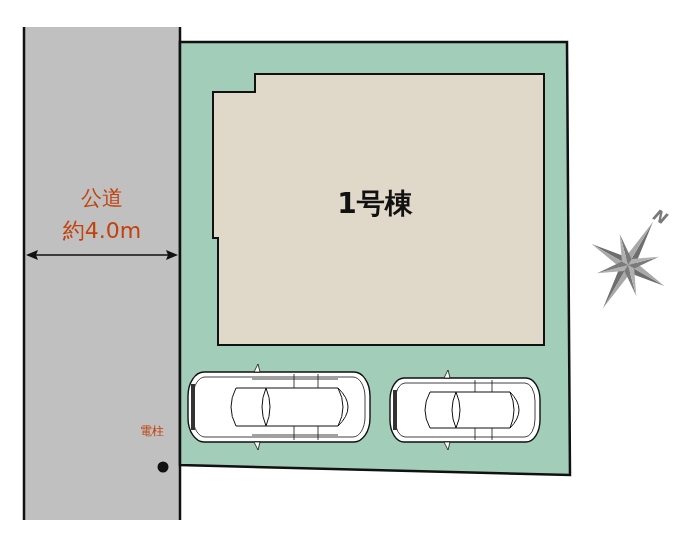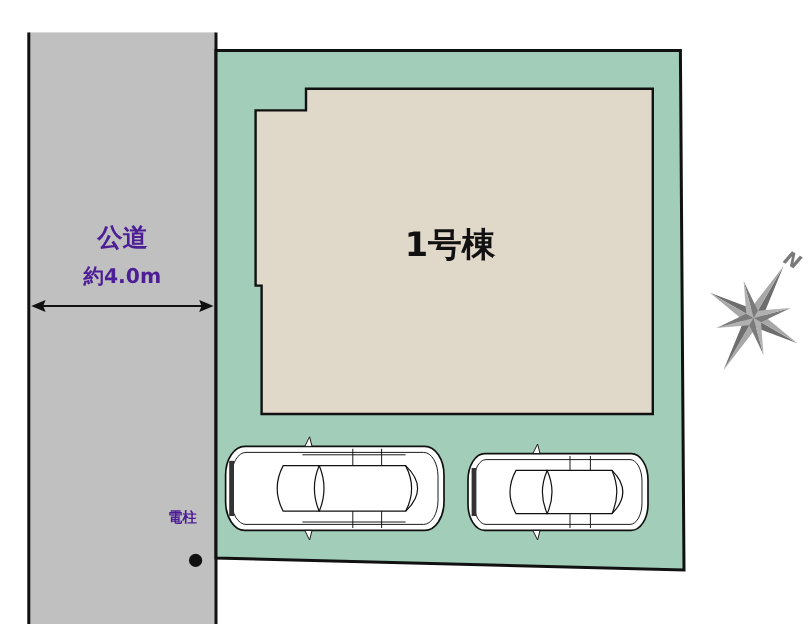--- a/index.html
+++ b/index.html
@@ -1,21 +1,21 @@
 <!DOCTYPE html>
 <html><head>
 <meta charset="utf-8">
 <style>
   html, body { margin:0; padding:0; background:#ffffff; }
   body { width:677px; height:533px; position:relative; overflow:hidden;
          font-family:"DejaVu Sans","Liberation Sans",sans-serif; }
   svg { position:absolute; left:0; top:0; }
-  .lbl { position:absolute; color:#4c1d95; white-space:nowrap;font-weight:bold; }
+  .lbl { position:absolute; color:#c2410c; white-space:nowrap; }
   .road-name { left:24px; width:156px; top:186px; text-align:center; font-size:21px; line-height:24px; }
-  .road-width { left:24px; width:156px; top:218px; text-align:center; font-size:17px; line-height:26px; }
+  .road-width { left:24px; width:156px; top:218px; text-align:center; font-size:22px; line-height:26px; }
   .bldg { left:300px; width:150px; top:180px; text-align:center; font-size:28px; line-height:48px; font-weight:bold; color:#111; }
   .pole-lbl { left:140px; top:424px; font-size:12px; line-height:14px; }
 </style>
 </head>
 <body>
 
 <svg width="677" height="533" viewBox="0 0 677 533">
 
   <rect x="24" y="27" width="156" height="493" fill="#c0c0c0"></rect>
   <line x1="24" y1="27" x2="24" y2="520" stroke="#111" stroke-width="2.5"></line>

